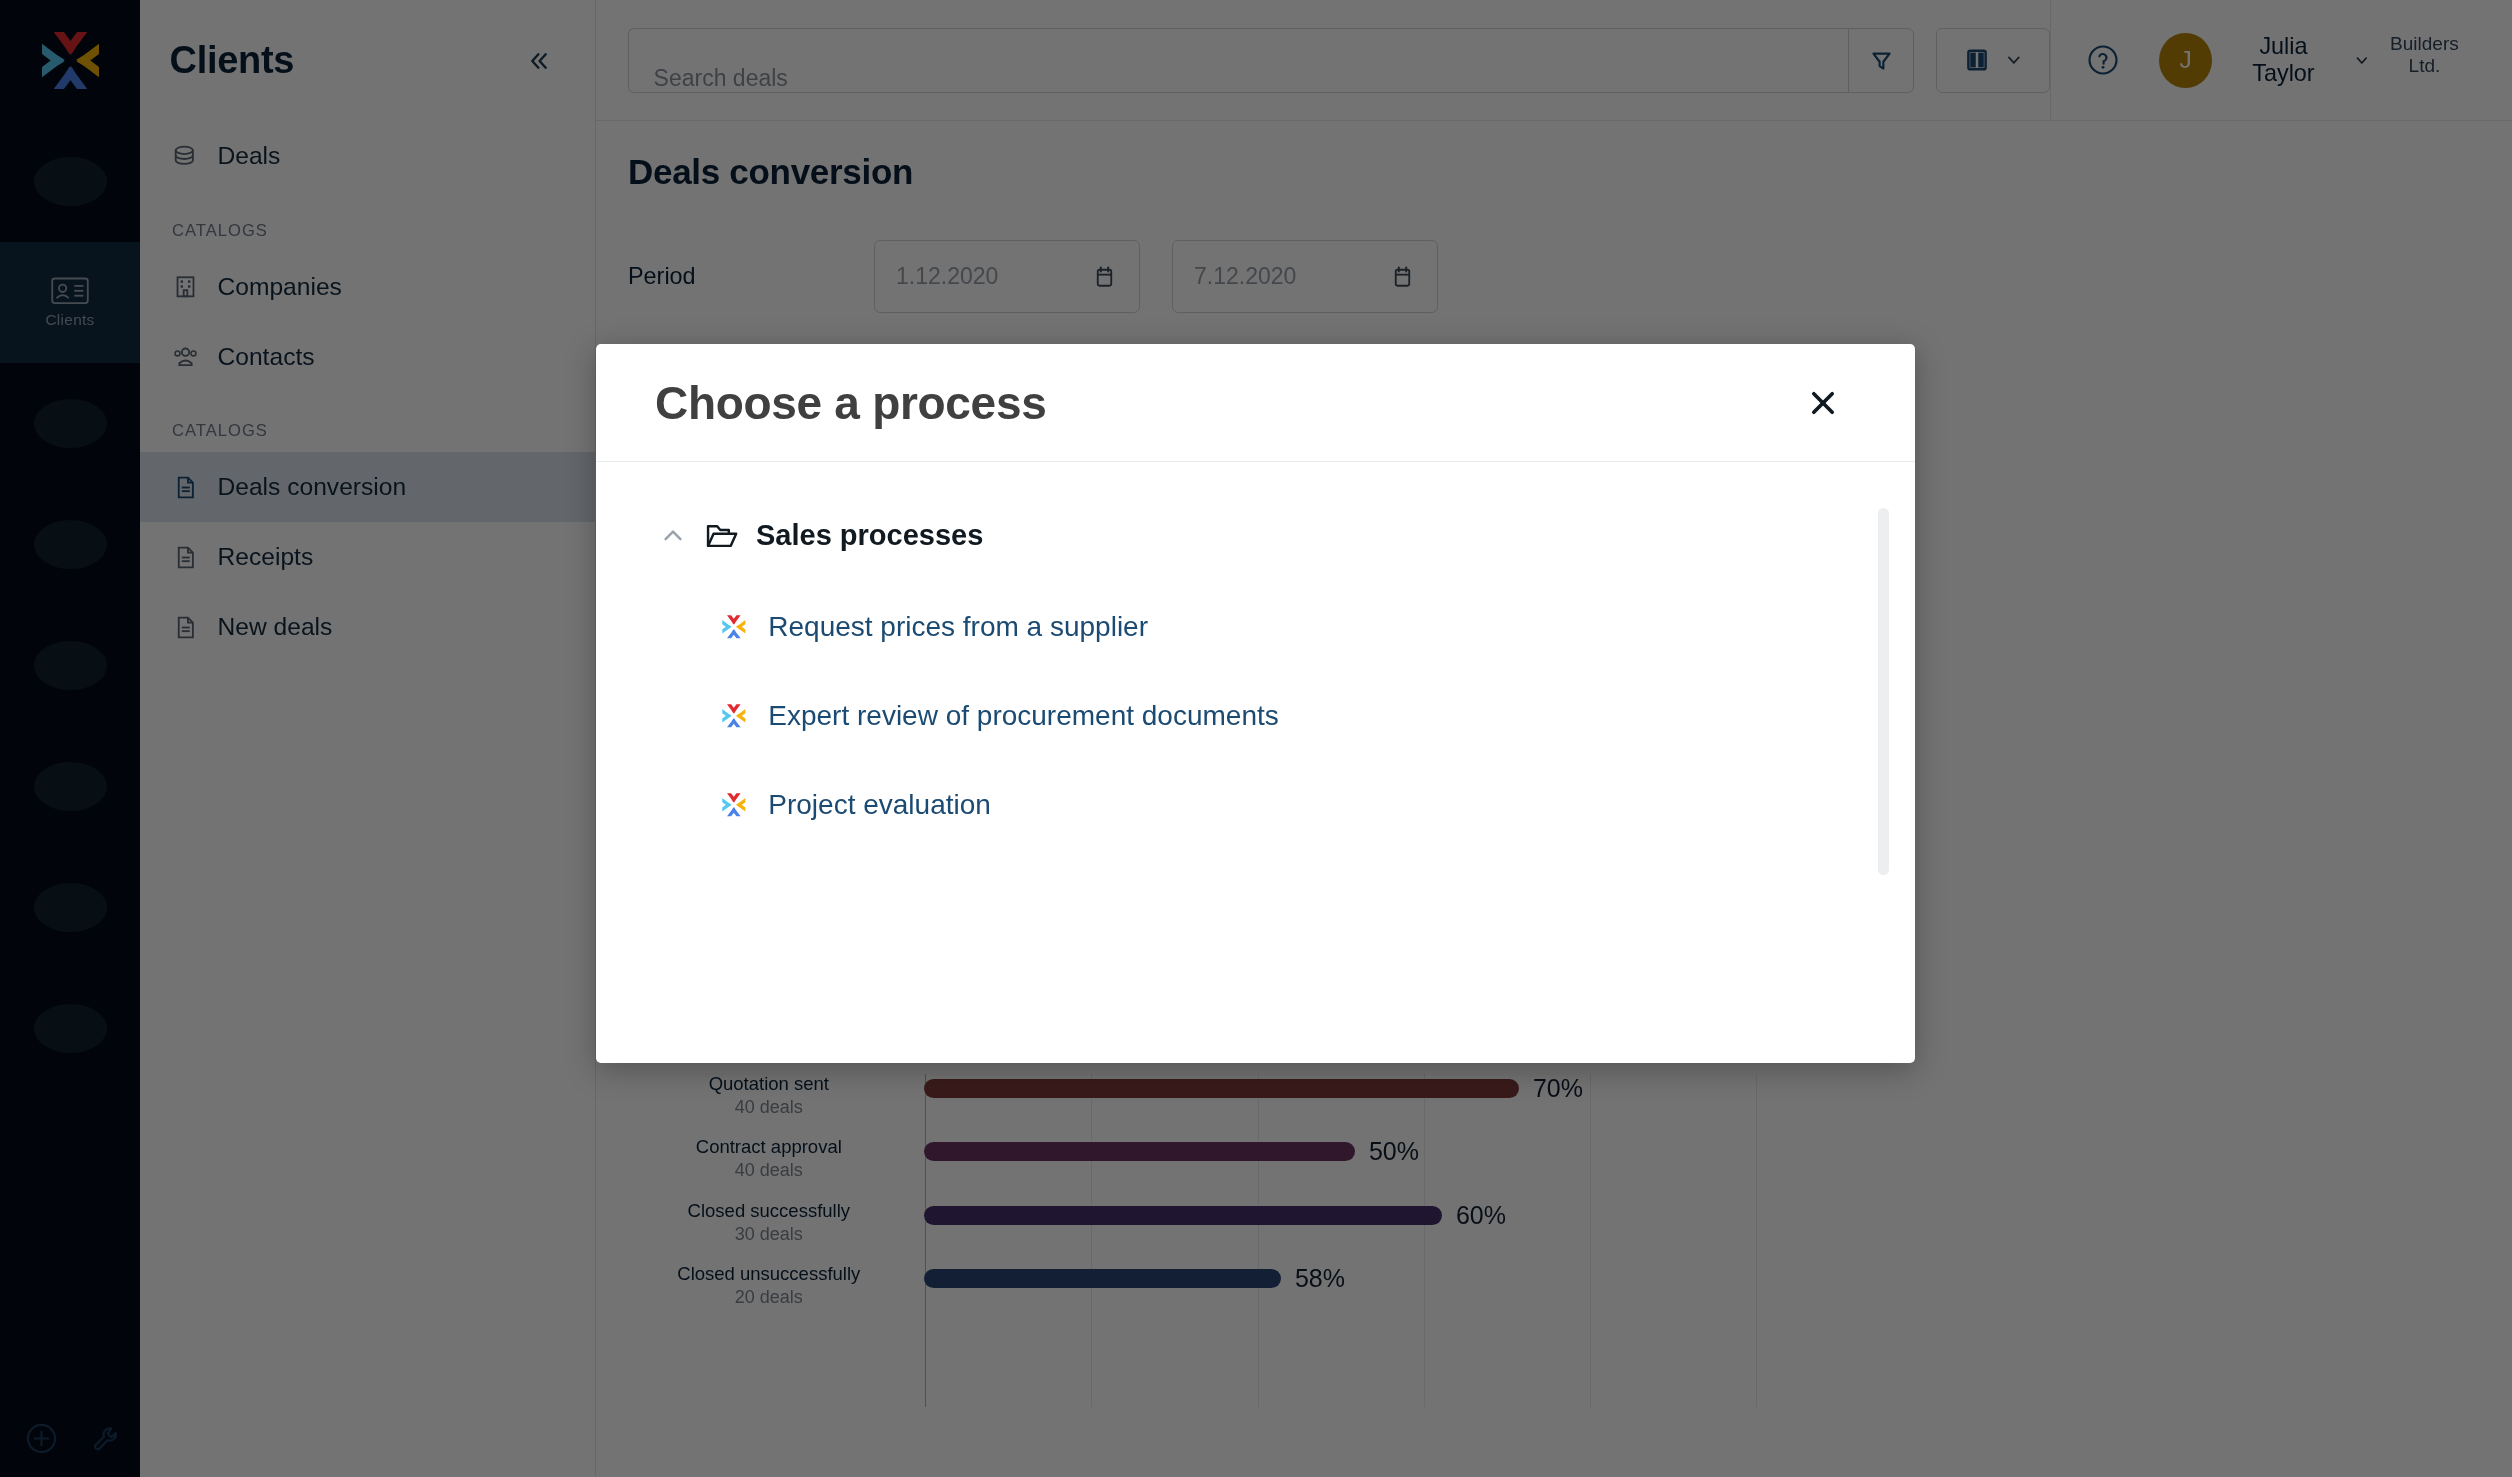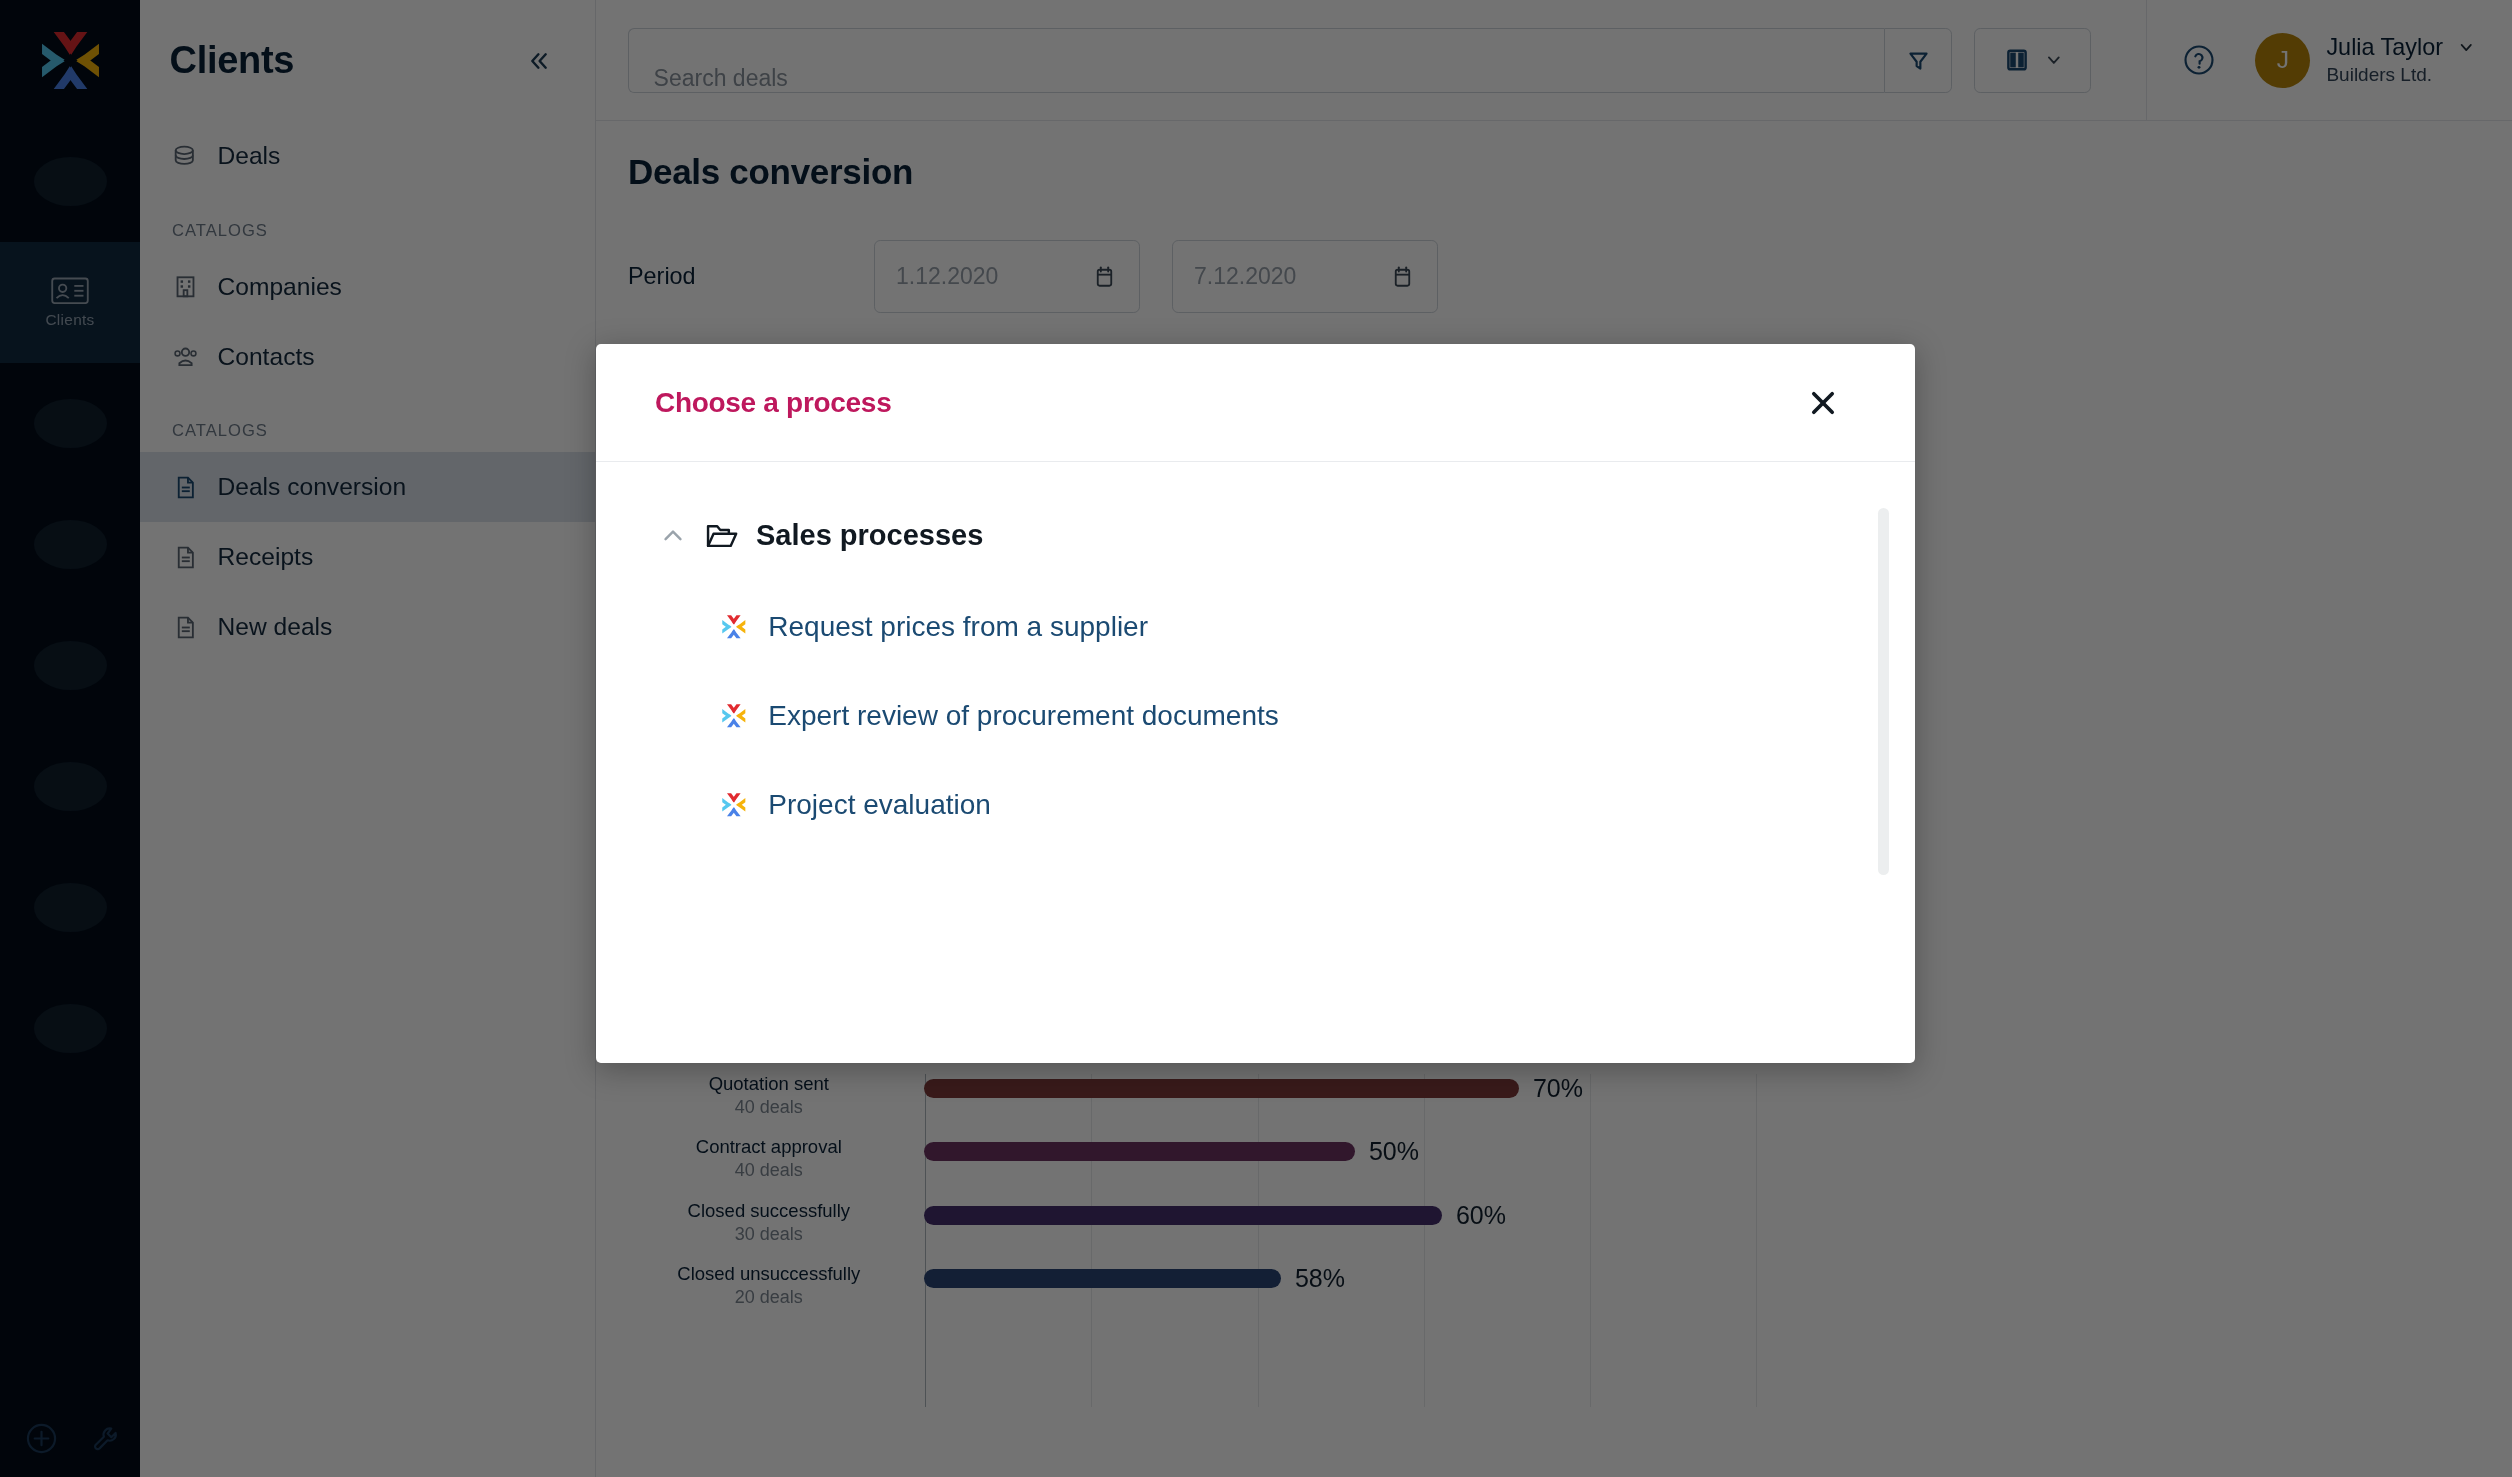--- a/index.html
+++ b/index.html
@@ -122,21 +122,21 @@
   .topbar-divider {
     width: 0.6px; height: 121px; background: #e4e7eb; margin-right: 34px;
   }
   .help-btn { margin-right: 37px; display:flex; }
   .avatar {
     width: 55px; height: 55px; border-radius: 50%;
     background: #b8860b;
     display: flex; align-items: center; justify-content: center;
     color: #fff; font-size: 24.6px; margin-right: 16px;
   }
-  .user-block { display: flex; flex-direction: column; gap: 3.7px; }
+  .user-block { display: flex; flex-direction: row; gap: 3.7px; text-align: center; }
   .user-row { display: flex; align-items: center; gap: 13.5px; }
   .user-name { font-size: 23.4px; color: #0b2239; }
   .user-org { font-size: 19px; color: #33465a; }
 
   
   .page { padding: 31px 0 0 32px; }
   .page-title {
     font-size: 35px; font-weight: 700; color: #0b2239;
     letter-spacing: -0.3px; margin-bottom: 48px;
   }
@@ -188,21 +188,21 @@
     box-shadow: 0 6.2px 31px rgba(0,0,0,.28);
     z-index: 60;
     display: flex; flex-direction: column;
   }
   .modal-head {
     height: 118px; flex: none;
     display: flex; align-items: center; justify-content: space-between;
     padding: 0 69px 0 59px;
     border-bottom: 0.6px solid #e9ebee;
   }
-  .modal-title { font-size: 28px; font-weight: 700; color: #be185d; letter-spacing: -0.3px; }
+  .modal-title { font-size: 46px; font-weight: 700; color: #404040; letter-spacing: -0.3px; }
   .modal-close { width: 46px; height: 46px; display:flex; align-items:center; justify-content:center; }
   .modal-body {
     flex: 1; position: relative; overflow: hidden;
     padding: 44px 0 0 0;
   }
   .tree-group {
     display: flex; align-items: center; gap: 18.5px;
     padding-left: 64px; height: 59px;
   }
   .tree-caret { width: 26px; height: 26px; flex:none; display:block; }

